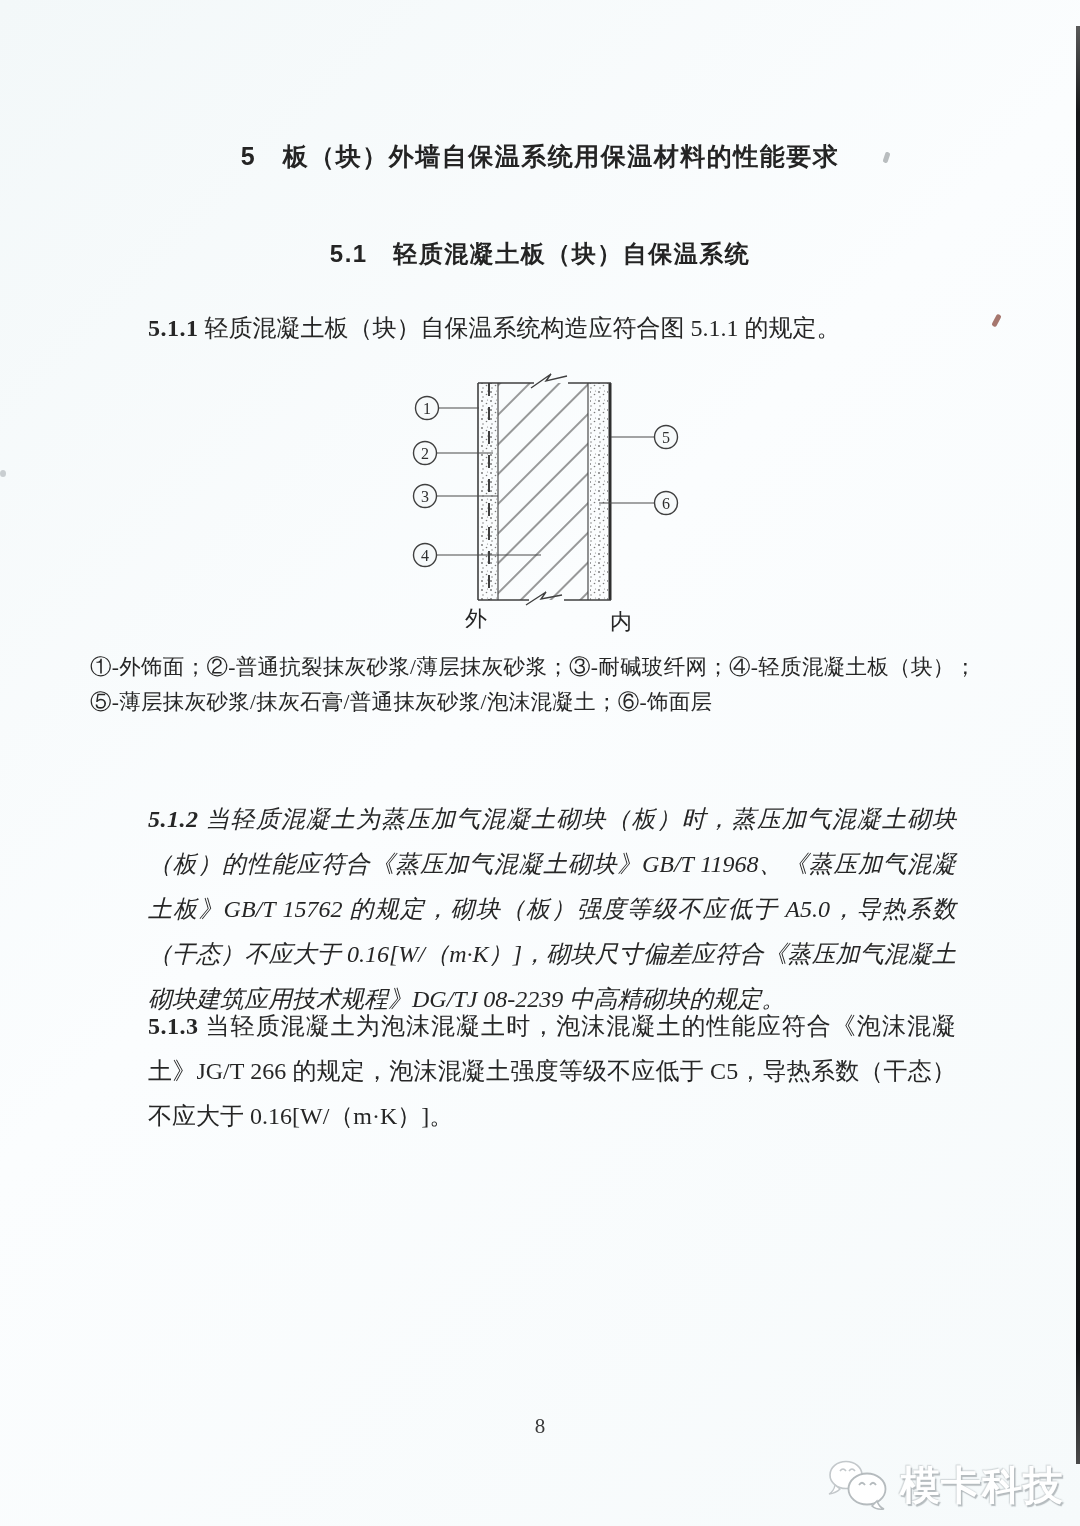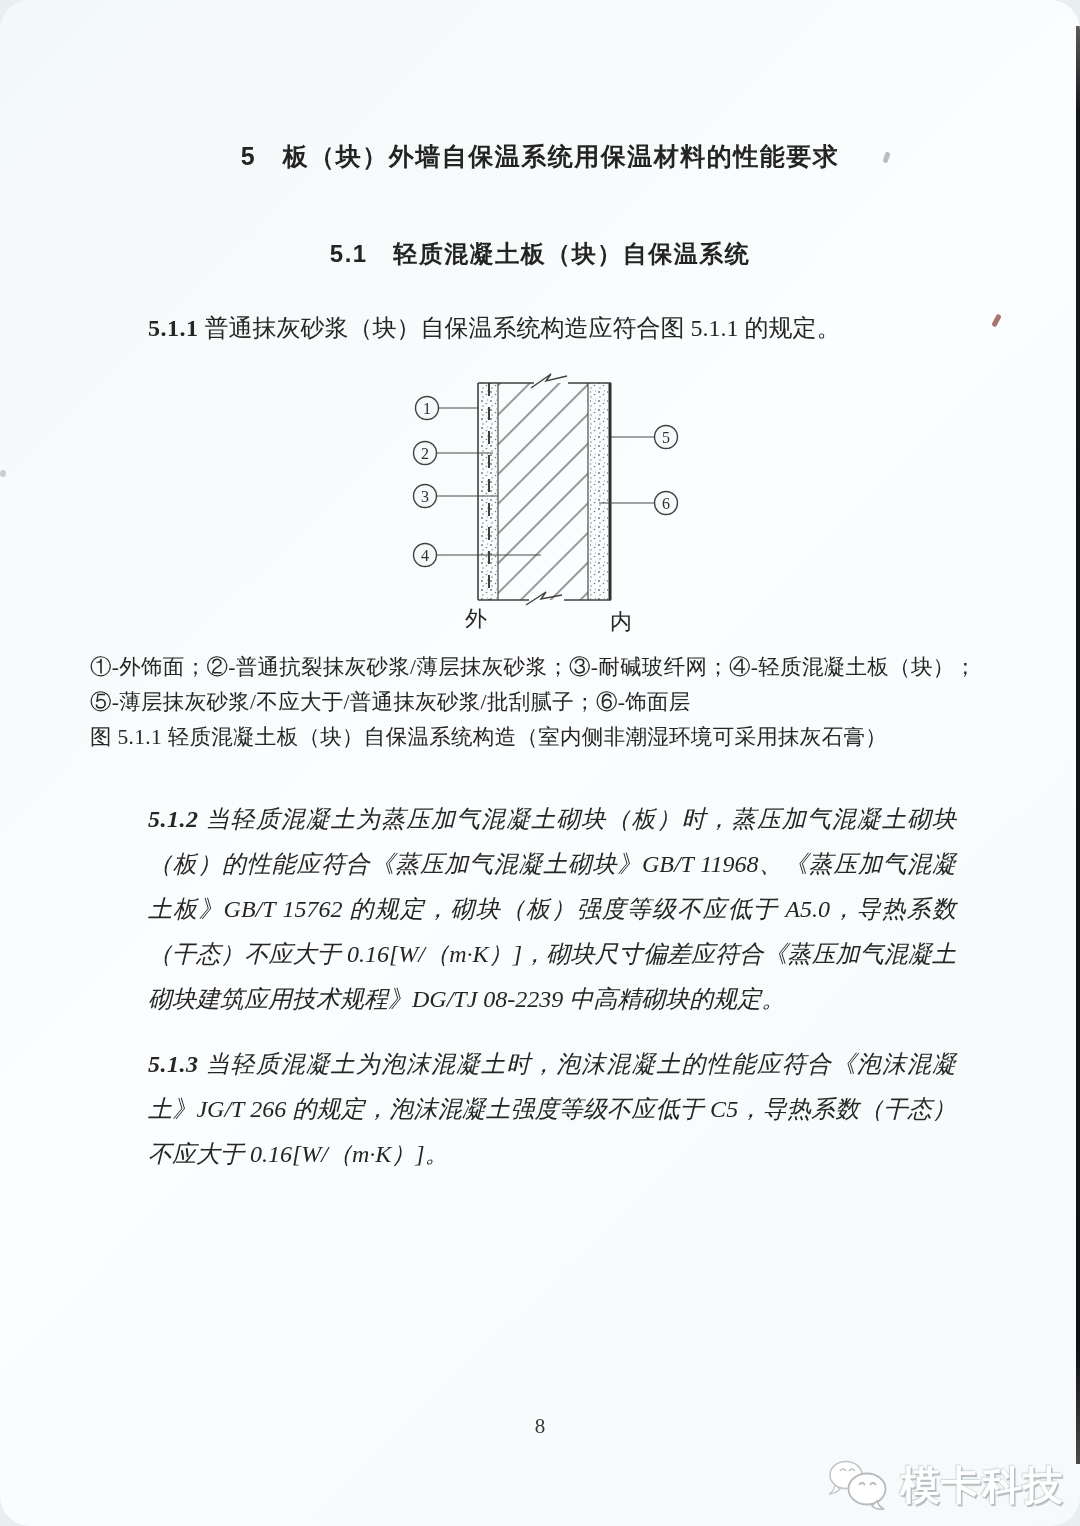--- a/index.html
+++ b/index.html
@@ -5,21 +5,20 @@
   html,body{margin:0;padding:0;}
   body{
     width:1080px;height:1526px;
     font-family:"Liberation Serif","DejaVu Serif",serif;
     color:#2b2b2b;
     background:#e9eef0;
   }
   .page{
     position:relative;width:1080px;height:1526px;overflow:hidden;
     background:linear-gradient(135deg,#f3f8f9 0%,#fbfdfe 45%,#f6fafb 100%);
-    border-radius:30px;
   }
   
   .scan-edge{
     position:absolute;right:0;top:26px;width:4px;height:1438px;
     background:linear-gradient(180deg,#5a5a5a 0%,#17181a 6%,#101113 92%,#4a4a4a 100%);
   }
   .speck{position:absolute;border-radius:2px;}
   .speck.a{left:884px;top:152px;width:5px;height:11px;background:#b9bdbf;transform:rotate(18deg);}
   .speck.b{left:994px;top:314px;width:5px;height:13px;background:#8a4a3d;transform:rotate(28deg);opacity:.75;}
   .speck.c{left:0px;top:470px;width:6px;height:7px;background:#c9ced1;border-radius:50%;}
@@ -34,21 +33,21 @@
     text-align:center;font-family:Liberation Sans, sans-serif;
     font-weight:700;font-size:24px;letter-spacing:1.5px;color:#242424;
   }
   .clause{
     position:absolute;left:148px;width:808px;
     font-size:24px;line-height:45px;text-align:justify;color:#262626;
   }
   .clause .num{font-weight:700;margin-right:6px;letter-spacing:0.5px;}
   .c511{top:306px;}
   .c512{top:797px;font-style:italic;}
-  .c513{top:1042px;font-style:italic;}
+  .c513{top:1004px;}
 
   .figure-svg{position:absolute;left:408px;top:372px;}
 
   .legend{
     position:absolute;left:90px;top:650px;width:900px;
     font-size:21.5px;line-height:35px;color:#262626;
     letter-spacing:0.3px;
   }
   .legend div{white-space:nowrap;}
 
@@ -75,21 +74,21 @@
 
   <div class="scan-edge"></div>
   <div class="speck a"></div>
   <div class="speck b"></div>
   <div class="speck c"></div>
 
   <div class="h1">5　板（块）外墙自保温系统用保温材料的性能要求</div>
   <div class="h2">5.1　轻质混凝土板（块）自保温系统</div>
 
   <div class="clause c511">
-    <span class="num">5.1.1</span><span>普通抹灰砂浆（块）自保温系统构造应符合图 5.1.1 的规定。</span>
+    <span class="num">5.1.1</span><span>轻质混凝土板（块）自保温系统构造应符合图 5.1.1 的规定。</span>
   </div>
 
   <svg class="figure-svg" width="276" height="266" viewBox="0 0 276 266">
     <defs>
       <pattern id="stipple" width="9" height="9" patternUnits="userSpaceOnUse">
         <circle cx="2" cy="2" r="0.9" fill="#6d6d6d"></circle>
         <circle cx="6.5" cy="4.5" r="0.8" fill="#7a7a7a"></circle>
         <circle cx="3" cy="7" r="0.7" fill="#6d6d6d"></circle>
         <circle cx="7.5" cy="1" r="0.6" fill="#8a8a8a"></circle>
       </pattern>
@@ -142,22 +141,21 @@
       <circle cx="258" cy="131" r="11.5" fill="#f7fafb" stroke="#3f3f3f" stroke-width="1.4"></circle>
       <text x="258" y="131" dy="5.5">6</text>
     </g>
 
     <text x="68" y="254" font-size="22" fill="#262626" text-anchor="middle" font-family="Liberation Serif, DejaVu Serif, serif">外</text>
     <text x="213" y="257" font-size="22" fill="#262626" text-anchor="middle" font-family="Liberation Serif, DejaVu Serif, serif">内</text>
   </svg>
 
   <div class="legend">
     <div>①-外饰面；②-普通抗裂抹灰砂浆/薄层抹灰砂浆；③-耐碱玻纤网；④-轻质混凝土板（块）；</div>
-    <div>⑤-薄层抹灰砂浆/不应大于/普通抹灰砂浆/批刮腻子；⑥-饰面层</div>
-    <div>图 5.1.1  轻质混凝土板（块）自保温系统构造（室内侧非潮湿环境可采用抹灰石膏）</div>
+    <div>⑤-薄层抹灰砂浆/抹灰石膏/普通抹灰砂浆/泡沫混凝土；⑥-饰面层</div>
   </div>
 
   <div class="clause c512">
     <span class="num">5.1.2</span><span>当轻质混凝土为蒸压加气混凝土砌块（板）时，蒸压加气混凝土砌块（板）的性能应符合《蒸压加气混凝土砌块》GB/T 11968、《蒸压加气混凝土板》GB/T 15762 的规定，砌块（板）强度等级不应低于 A5.0，导热系数（干态）不应大于 0.16[W/（m·K）]，砌块尺寸偏差应符合《蒸压加气混凝土砌块建筑应用技术规程》DG/TJ 08-2239 中高精砌块的规定。</span>
   </div>
 
   <div class="clause c513">
     <span class="num">5.1.3</span><span>当轻质混凝土为泡沫混凝土时，泡沫混凝土的性能应符合《泡沫混凝土》JG/T 266 的规定，泡沫混凝土强度等级不应低于 C5，导热系数（干态）不应大于 0.16[W/（m·K）]。</span>
   </div>
 

